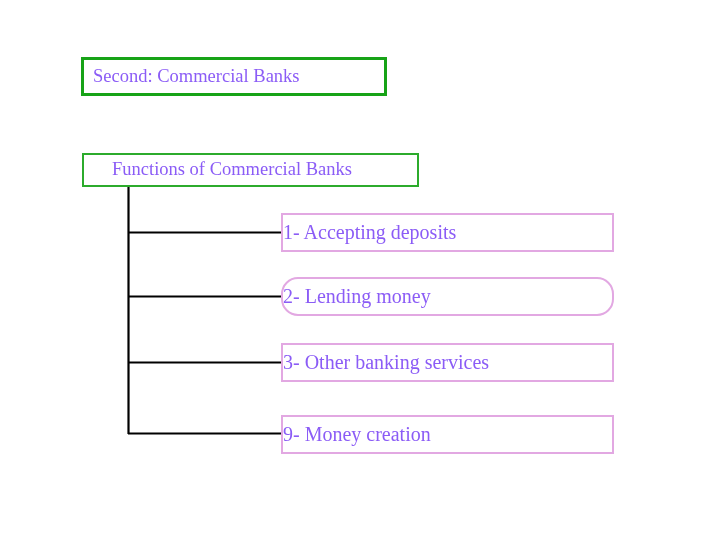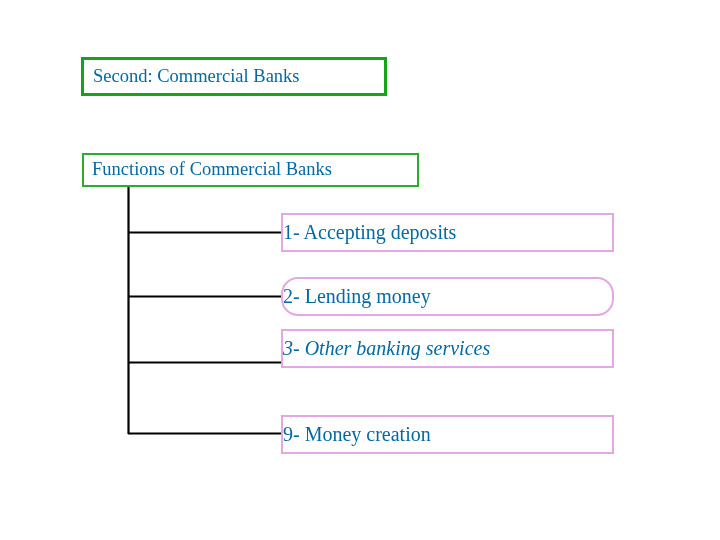--- a/index.html
+++ b/index.html
@@ -35,21 +35,21 @@
   .box {
     position: absolute;
     box-sizing: border-box;
     background: #ffffff;
     display: flex;
     align-items: center;
     z-index: 2;
   }
   .box .box-label {
     display: block;
-    color: #0369a1;
+    color: #8b5cf6;
     white-space: nowrap;
     line-height: 1.05;
     text-align: right;
   }
 
   
   #heading-box {
     left: 81px;
     top: 57px;
     width: 306px;
@@ -61,39 +61,40 @@
     padding-left: 9px;
   }
 
   
   #subheading-box {
     left: 82px;
     top: 153px;
     width: 337px;
     height: 34px;
     border: 2px solid #2cab2c;
+    padding-left: 20px;
   }
   #subheading-box .box-label {
     font-size: 18.5px;
     padding-left: 8px;
   }
 
   
   .function-box {
     left: 281px;
     width: 333px;
     height: 39px;
     border: 2px solid #e2a8e2;
   }
   .function-box .box-label {
     font-size: 20px;
   }
   #function-box-0 { top: 213px; }
   #function-box-1 { top: 277px; border-radius: 17px; }
-  #function-box-2 { top: 329px; font-style: italic; }
+  #function-box-2 { top: 343px; }
   #function-box-3 { top: 415px; }
 </style>
 </head>
 <body>
 
 <div id="slide">
 
   <svg id="connectors" viewBox="0 0 720 540" width="720" height="540" xmlns="http://www.w3.org/2000/svg">
     <line x1="128.5" y1="186" x2="128.5" y2="434" stroke="#000000" stroke-width="2.2"></line>
     <line x1="128" y1="232.5" x2="281" y2="232.5" stroke="#000000" stroke-width="2.2"></line>

